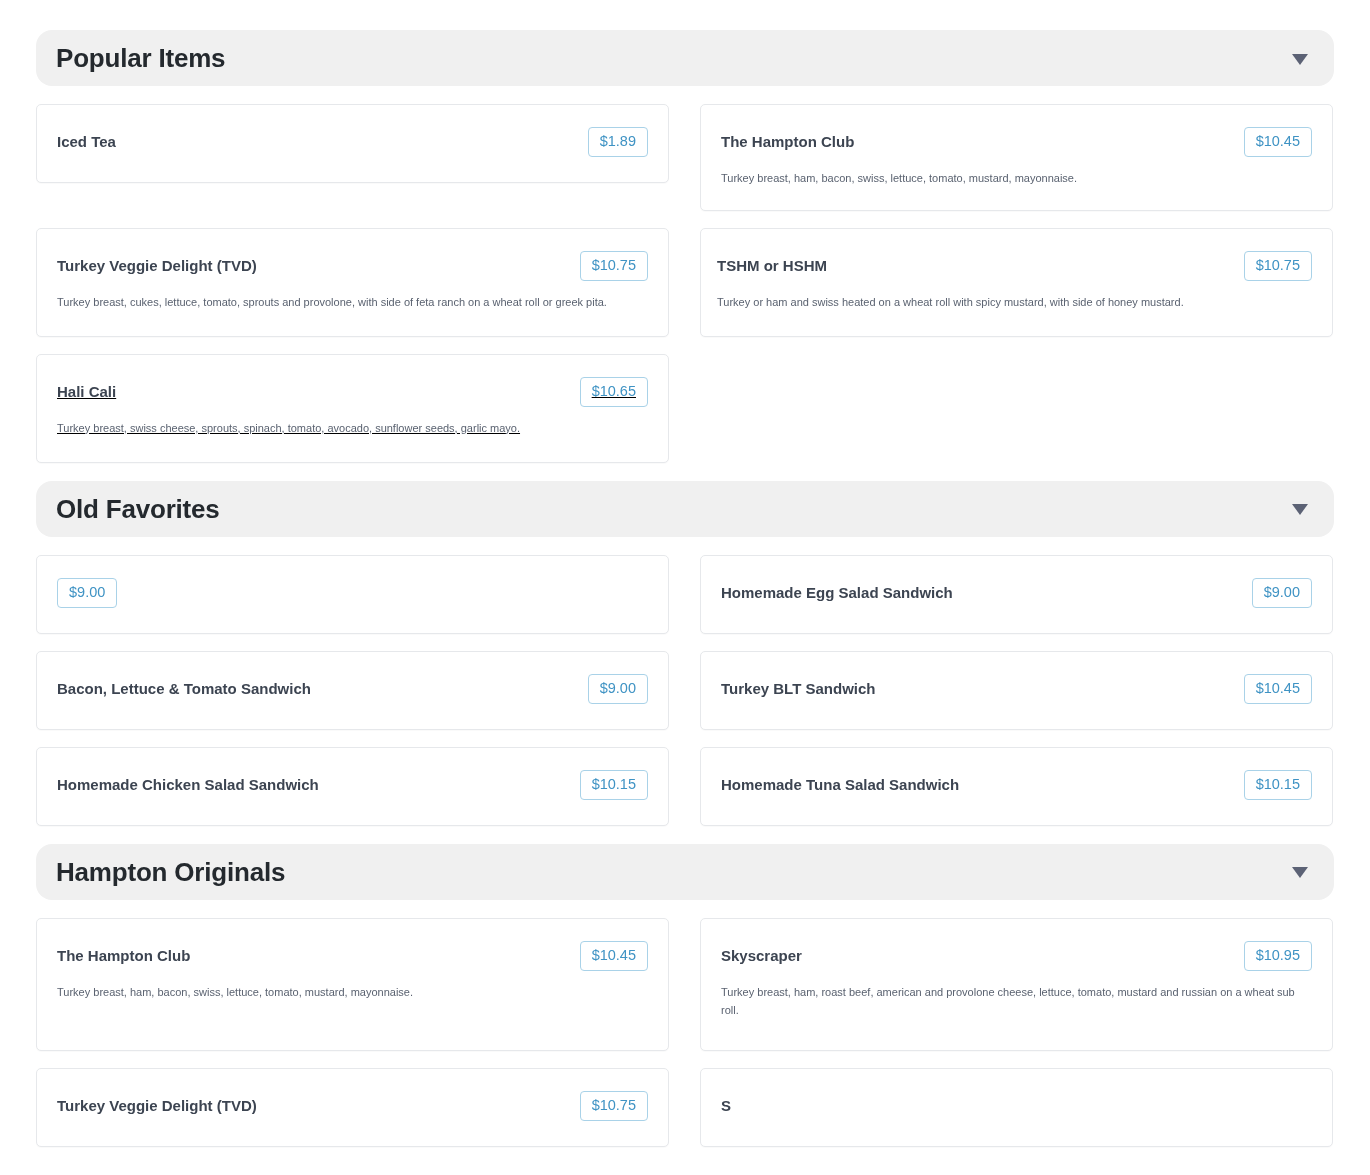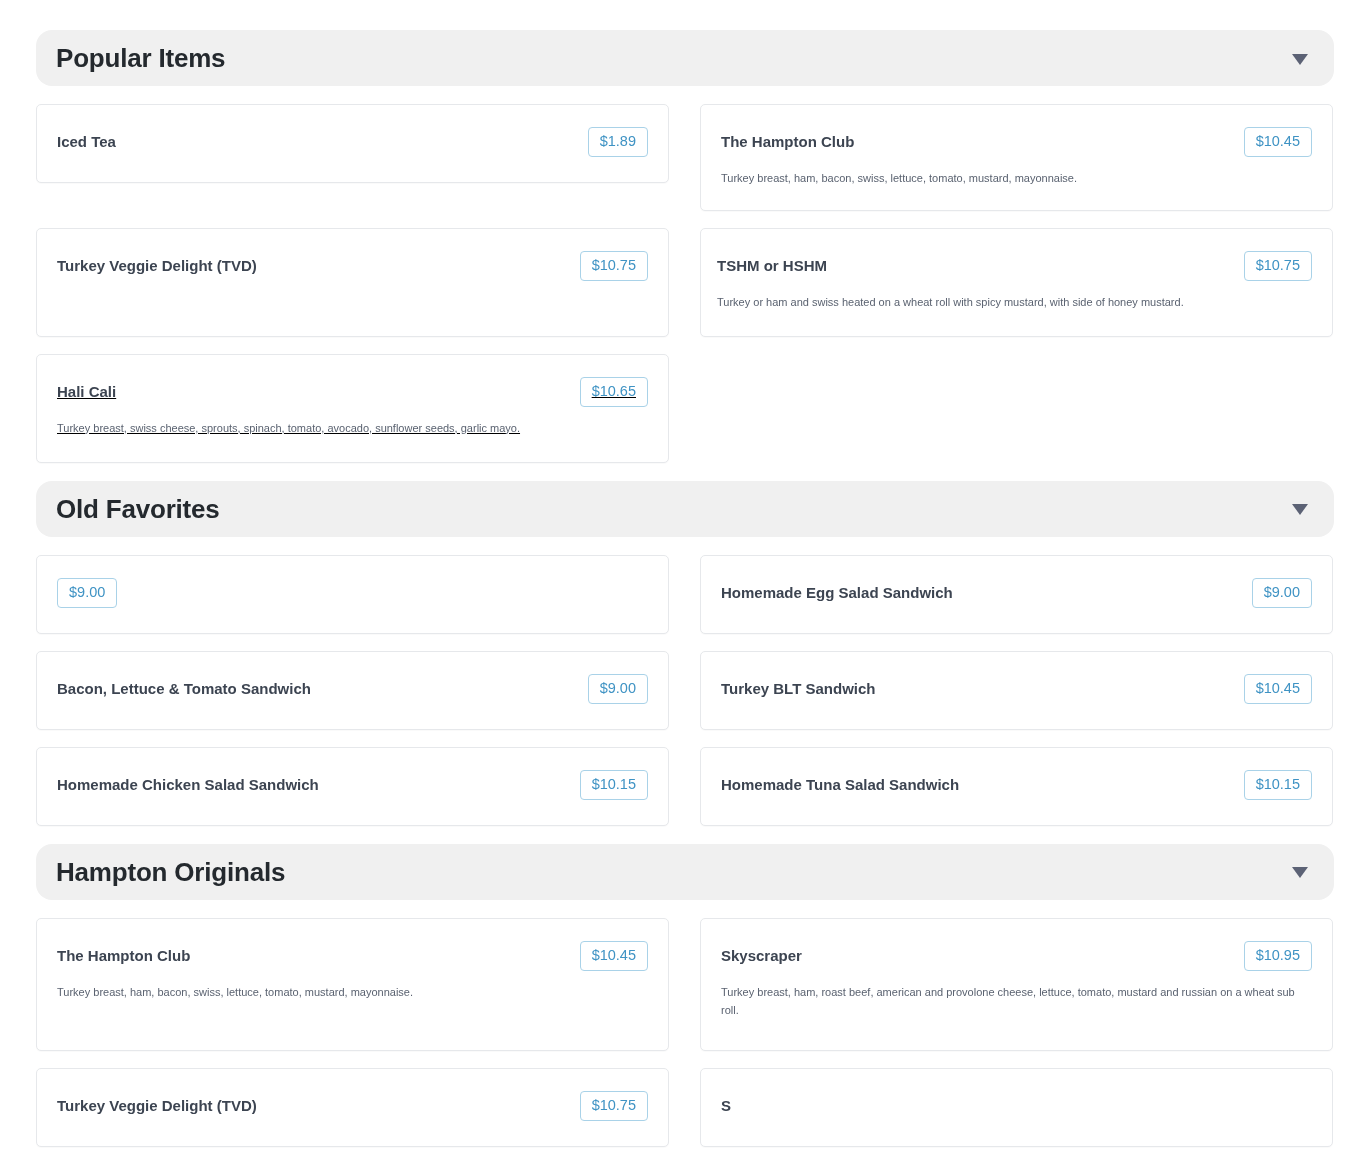--- a/index.html
+++ b/index.html
@@ -128,20 +128,21 @@
               <div class="item-name">The Hampton Club</div>
               <div class="price-badge">$10.45</div>
             </div>
             <div class="item-desc">Turkey breast, ham, bacon, swiss, lettuce, tomato, mustard, mayonnaise.</div>
           </div>
           <div class="item-card tall" style="grid-column: 1;">
             <div class="item-top">
               <div class="item-name">Turkey Veggie Delight (TVD)</div>
               <div class="price-badge">$10.75</div>
             </div>
+            <div class="item-desc">Turkey breast, cukes, lettuce, tomato, sprouts and provolone, with side of feta ranch on a wheat roll or greek pita.</div>
           </div>
           <div class="item-card tall" style="grid-column: 2; padding-left: 16px;">
             <div class="item-top">
               <div class="item-name">TSHM or HSHM</div>
               <div class="price-badge">$10.75</div>
             </div>
             <div class="item-desc">Turkey or ham and swiss heated on a wheat roll with spicy mustard, with side of honey mustard.</div>
           </div>
           <div class="item-card tall" style="grid-column: 1; text-decoration: underline;">
             <div class="item-top">

